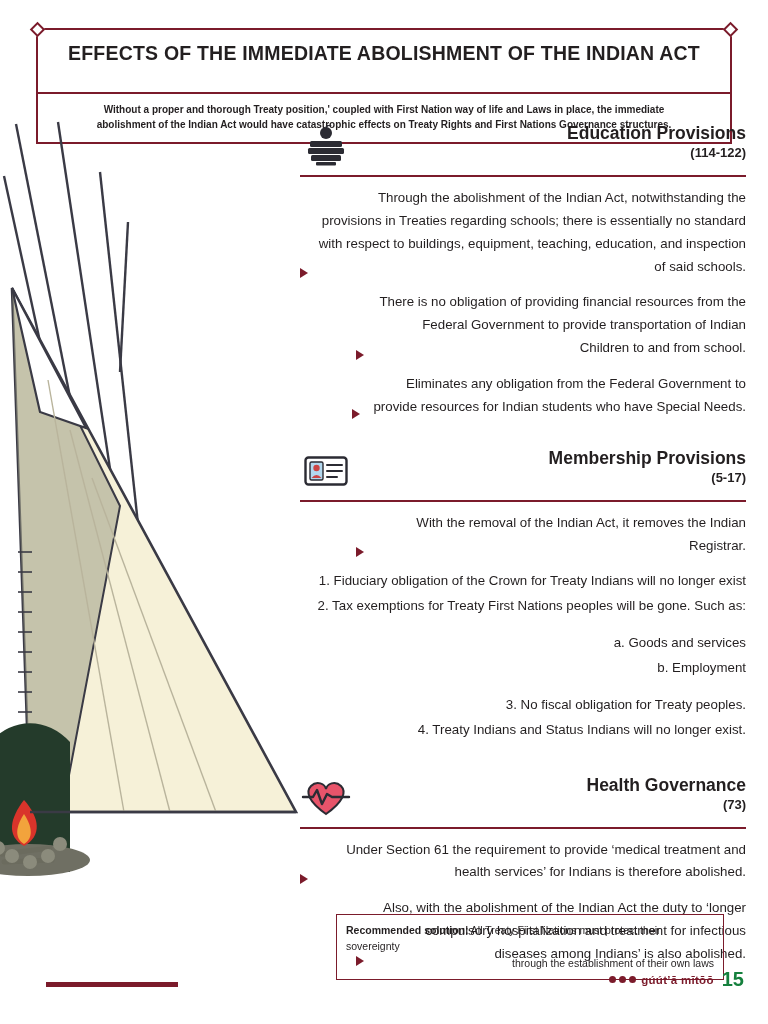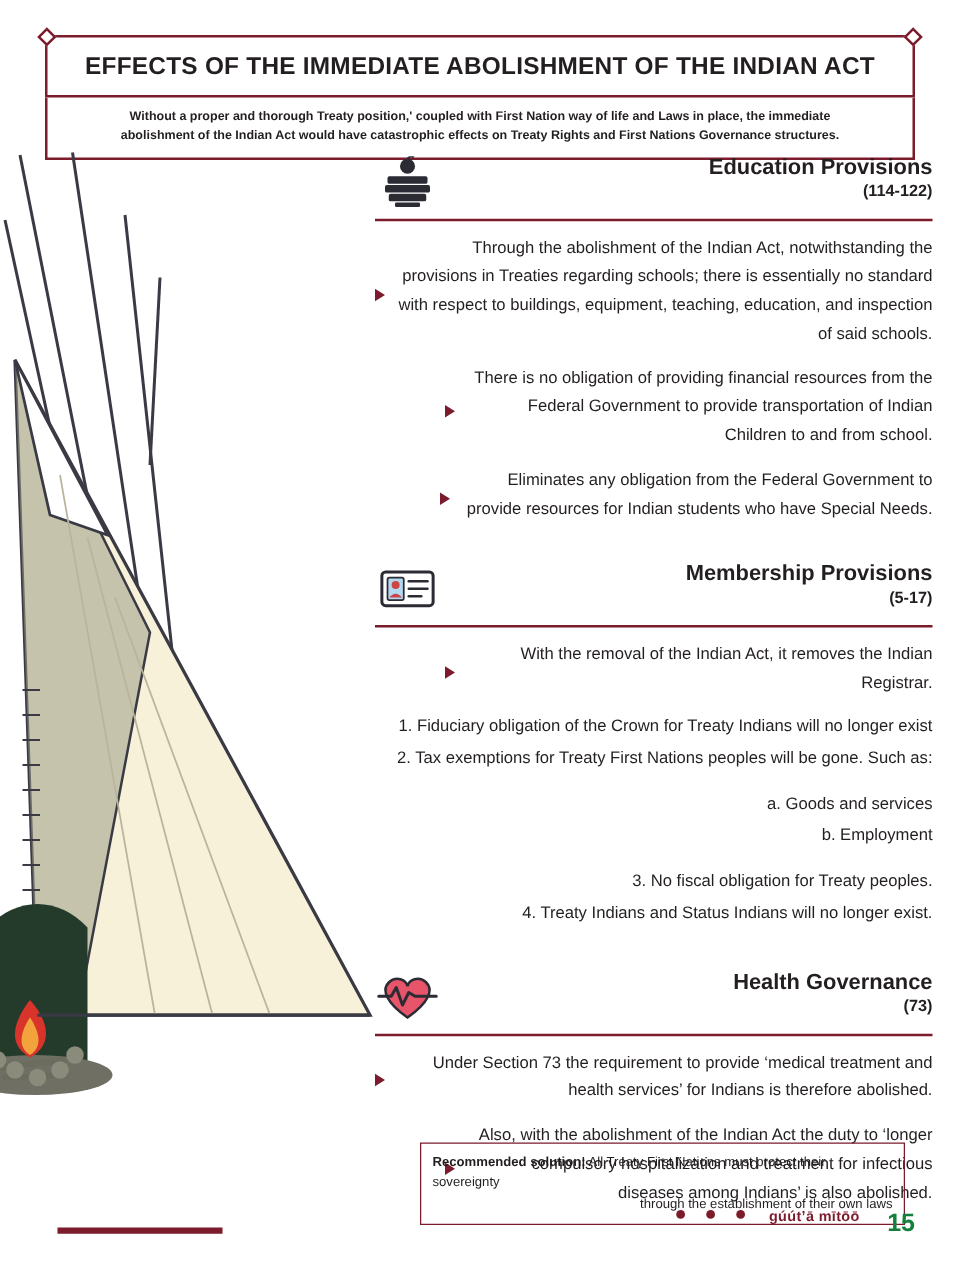--- a/index.html
+++ b/index.html
@@ -21,21 +21,21 @@
     top: 28px;
     width: 696px;
   }
   .banner-title {
     border: 2px solid #7b1b2b;
     background: #ffffff;
     text-align: center;
     font-weight: bold;
     font-size: 19.5px;
     letter-spacing: .2px;
-    padding: 12px 10px 11px;
+    padding: 12px 10px 27px;
     color: #231f20;
     position: relative;
   }
   .banner-sub {
     border-left: 2px solid #7b1b2b;
     border-right: 2px solid #7b1b2b;
     border-bottom: 2px solid #7b1b2b;
     border-top: none;
     background: #ffffff;
     text-align: center;
@@ -105,21 +105,21 @@
   }
   .rule {
     height: 2px;
     background: #7b1b2b;
     width: 100%;
     margin: 3px 0 10px 0;
   }
 
   .bullet-row {
     display: flex;
-    align-items: center;
+    align-items: flex-end;
     gap: 7px;
     margin-bottom: 13px;
   }
   .bullet-row.indent-1 { padding-left: 56px; }
   .bullet-row.indent-2 { padding-left: 52px; }
   .tri {
     flex: 0 0 auto;
     width: 0; height: 0;
     border-top: 5px solid transparent;
     border-bottom: 5px solid transparent;
@@ -162,24 +162,25 @@
   .footer-bar {
     position: absolute;
     left: 46px;
     top: 982px;
     width: 132px;
     height: 5px;
     background: #7b1b2b;
   }
   .footer-right {
     position: absolute;
-    right: 36px;
+    right: 24px;
     top: 968px;
     display: flex;
-    gap: 17px;
+    align-items: center;
+    gap: 3px;
   }
   .dot {
     width: 7px; height: 7px;
     border-radius: 50%;
     background: #7b1b2b;
   }
   .footer-label {
     font-size: 11.5px;
     font-weight: bold;
     color: #7b1b2b;
@@ -345,21 +346,21 @@
       </div>
       <div class="sec-titles">
         <div class="sec-title">Health Governance</div>
         <div class="sec-range">(73)</div>
       </div>
     </div>
     <div class="rule"></div>
 
     <div class="bullet-row">
       <span class="tri"></span>
-      <div class="btxt">Under Section 73 the requirement to provide ‘medical treatment and health services’ for Indians is therefore abolished.</div>
+      <div class="btxt">Under Section 61 the requirement to provide ‘medical treatment and health services’ for Indians is therefore abolished.</div>
     </div>
     <div class="bullet-row indent-1">
       <span class="tri"></span>
       <div class="btxt">Also, with the abolishment of the Indian Act the duty to ‘longer compulsory hospitalization and treatment for infectious diseases among Indians’ is also abolished.</div>
     </div>
   </div>
 </div>
 
 <div class="rec-box">
   <div class="rec-line1">

